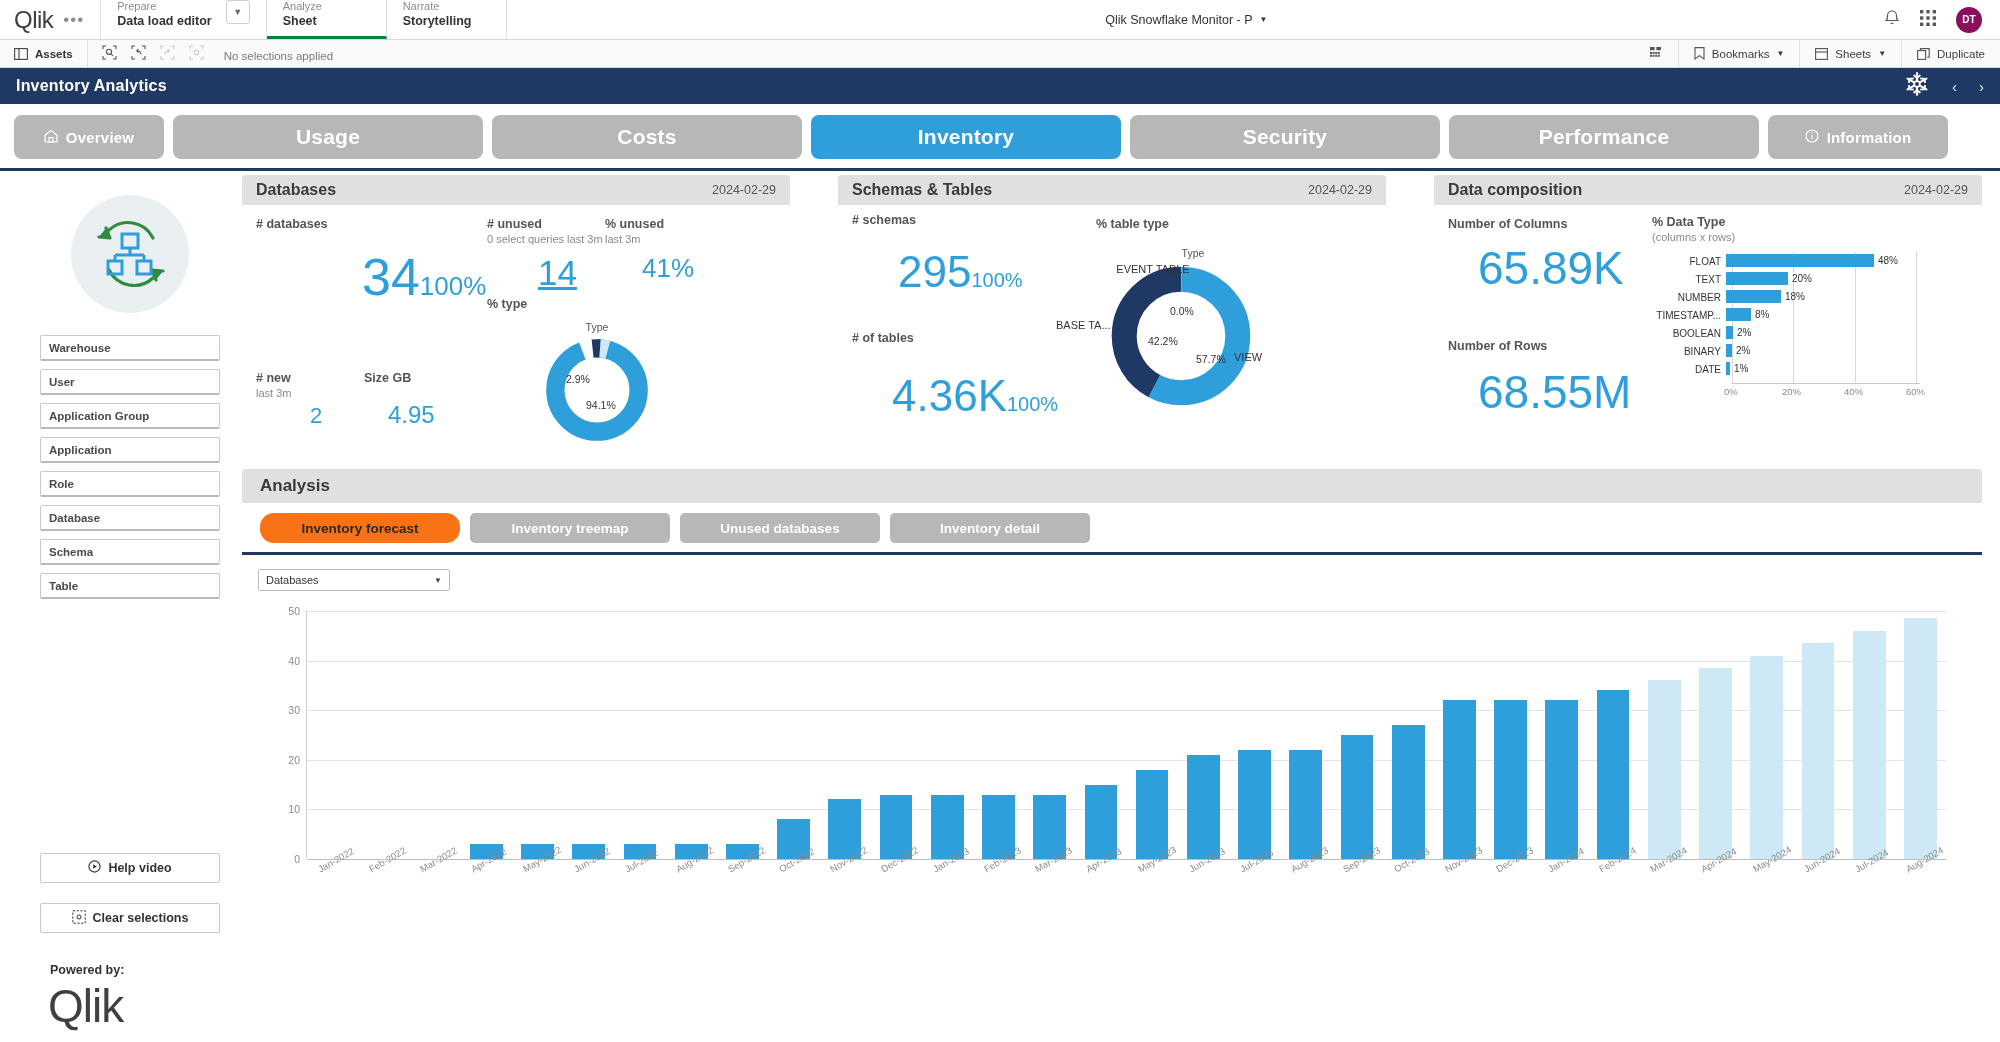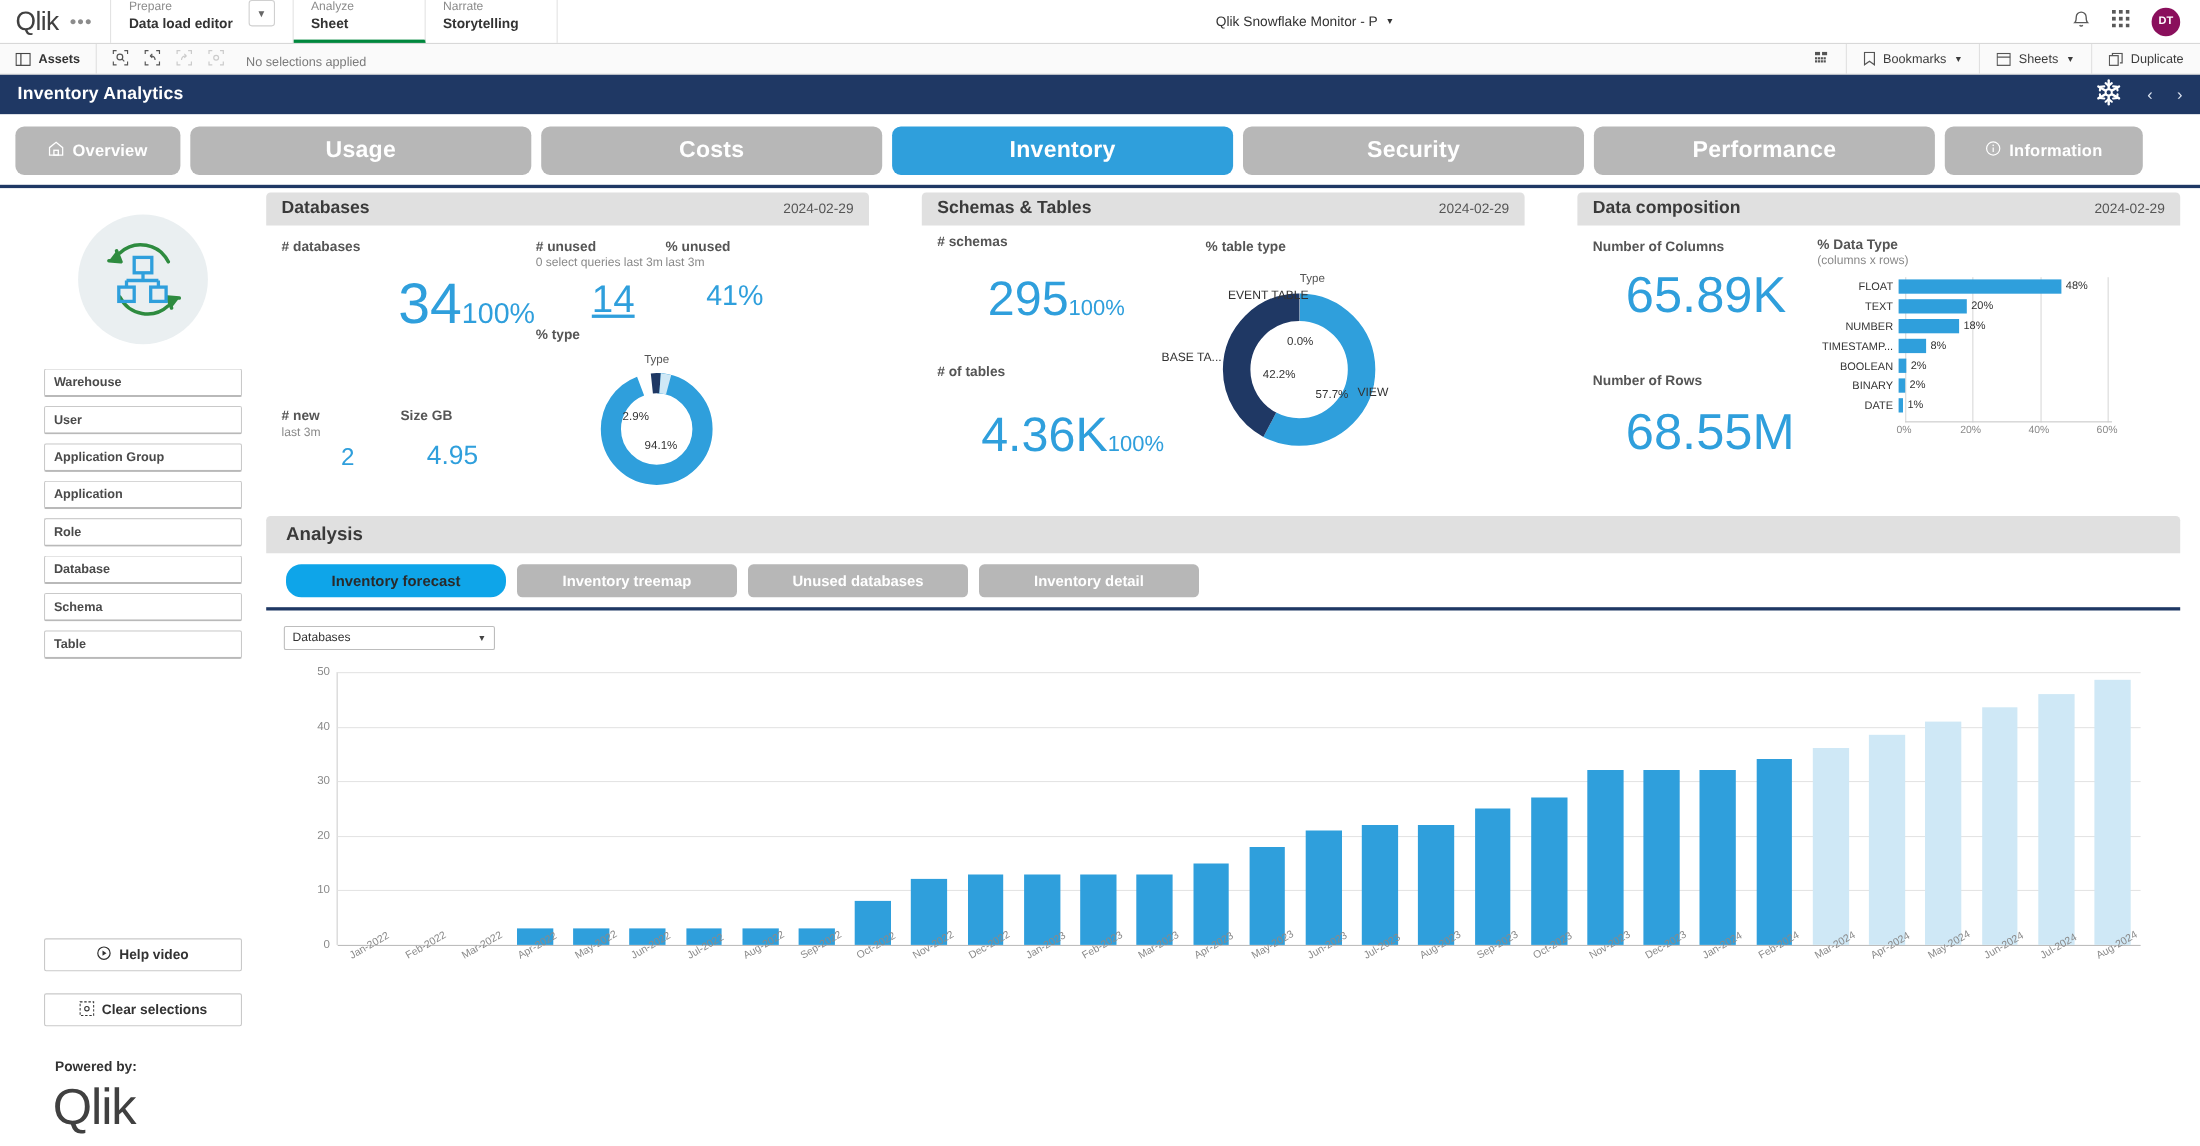--- a/index.html
+++ b/index.html
@@ -153,21 +153,21 @@
     background: #e0e0e0; border-radius: 4px 4px 0 0; height: 34px;
     display: flex; align-items: center; padding: 0 18px;
   }
   .analysis-title { font-size: 17px; font-weight: 700; color: #3a3a3a; }
   .subtabs { display: flex; gap: 10px; padding: 10px 0 9px 18px; }
   .subtab {
     height: 30px; border-radius: 5px; background: #b7b7b7; color: #fff;
     display: flex; align-items: center; justify-content: center;
     font-size: 13.5px; font-weight: 600; cursor: pointer;
   }
-  .subtab.sel { background: #0ea5e9; color: #2a2a2a; border-radius: 14px; }
+  .subtab.sel { background: #f97316; color: #2a2a2a; border-radius: 14px; }
   .st-0 { width: 200px; } .st-1 { width: 200px; }
   .st-2 { width: 200px; } .st-3 { width: 200px; }
   .subrule { height: 3px; background: #1f3864; }
 
   .dd-wrap { padding: 14px 0 0 16px; }
   .chart-select {
     width: 192px; height: 22px; border: 1px solid #bdbdbd; background: #fff;
     border-radius: 2px; display: flex; align-items: center; padding: 0 7px;
     font-size: 11px; color: #333; cursor: pointer;
   }

